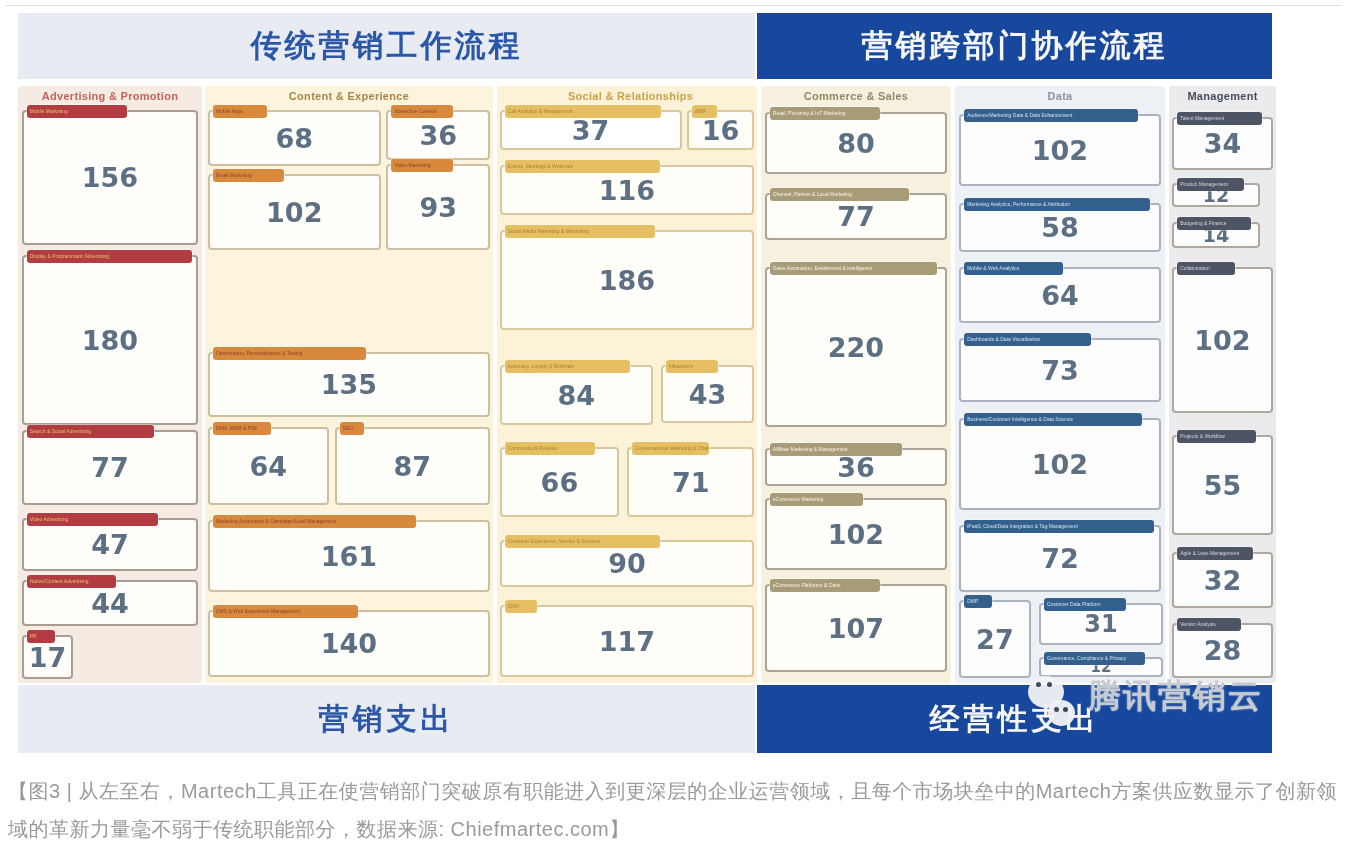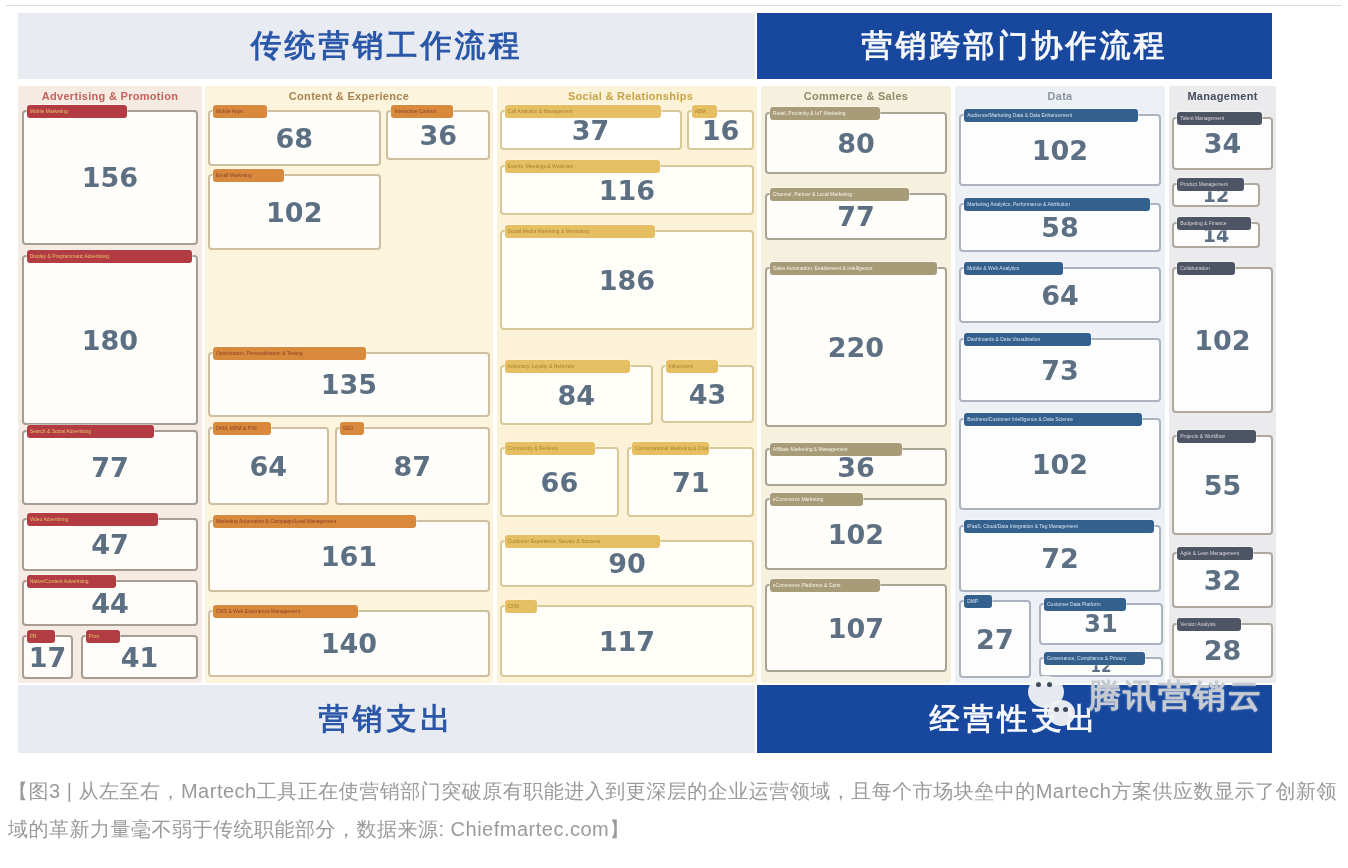--- a/index.html
+++ b/index.html
@@ -73,39 +73,39 @@
         <span class="num">47</span>
       </div>
       <div class="vbox" style="top: 494px; height: 46px; left: 2%; width: 96%; border-color: rgb(168, 157, 146); background: rgb(255, 253, 250);">
         <span class="tag" style="background: rgb(178, 60, 66); color: rgb(229, 192, 107); width: 52%;">Native/Content Advertising</span>
         <span class="num">44</span>
       </div>
       <div class="vbox" style="top: 549px; height: 44px; left: 2%; width: 28%; border-color: rgb(168, 157, 146); background: rgb(255, 253, 250);">
         <span class="tag" style="background: rgb(178, 60, 66); color: rgb(229, 192, 107); width: 60%;">PR</span>
         <span class="num">17</span>
       </div>
-      <div class="vbox" style="top: 549px; height: 44px; left: 34%; width: 64%; border-color: rgb(168, 157, 146); background: rgb(255, 253, 250);">
-        <span class="tag" style="background: rgb(178, 60, 66); color: rgb(229, 192, 107); width: 30%;">Print</span>
-        <span class="num">41</span>
-      </div>
     </div>
     <div class="panel" style="left: 205px; width: 288px; background: rgb(252, 244, 221);">
       <div class="panel-header" style="color: rgb(168, 131, 79);">Content &amp; Experience</div>
       <div class="vbox" style="top: 24px; height: 56px; left: 1%; width: 60%; border-color: rgb(205, 191, 159); background: rgb(255, 254, 250); align-items: center;">
         <span class="tag" style="background: rgb(217, 137, 60); color: rgb(142, 64, 44); width: 32%;">Mobile Apps</span>
         <span class="num">68</span>
       </div>
       <div class="vbox" style="top: 24px; height: 50px; left: 63%; width: 36%; border-color: rgb(205, 191, 159); background: rgb(255, 254, 250);">
         <span class="tag" style="background: rgb(217, 137, 60); color: rgb(142, 64, 44); width: 62%;">Interactive Content</span>
         <span class="num">36</span>
       </div>
       <div class="vbox" style="top: 88px; height: 76px; left: 1%; width: 60%; border-color: rgb(205, 191, 159); background: rgb(255, 254, 250);">
         <span class="tag" style="background: rgb(217, 137, 60); color: rgb(142, 64, 44); width: 42%;">Email Marketing</span>
         <span class="num">102</span>
       </div>
+      <div class="vbox" style="top: 78px; height: 86px; left: 63%; width: 36%; border-color: rgb(205, 191, 159); background: rgb(255, 254, 250);">
+        <span class="tag" style="background: rgb(217, 137, 60); color: rgb(142, 64, 44); width: 62%;">Video Marketing</span>
+        <span class="num">93</span>
+      </div>
       <div class="vbox" style="top: 266px; height: 65px; left: 1%; width: 98%; border-color: rgb(205, 191, 159); background: rgb(255, 254, 250);">
         <span class="tag" style="background: rgb(217, 137, 60); color: rgb(142, 64, 44); width: 55%;">Optimization, Personalization &amp; Testing</span>
         <span class="num">135</span>
       </div>
       <div class="vbox" style="top: 341px; height: 78px; left: 1%; width: 42%; border-color: rgb(205, 191, 159); background: rgb(255, 254, 250);">
         <span class="tag" style="background: rgb(217, 137, 60); color: rgb(142, 64, 44); width: 50%;">DAM, MRM &amp; PIM</span>
         <span class="num">64</span>
       </div>
       <div class="vbox" style="top: 341px; height: 78px; left: 45%; width: 54%; border-color: rgb(205, 191, 159); background: rgb(255, 254, 250);">
         <span class="tag" style="background: rgb(217, 137, 60); color: rgb(142, 64, 44); width: 16%;">SEO</span>

